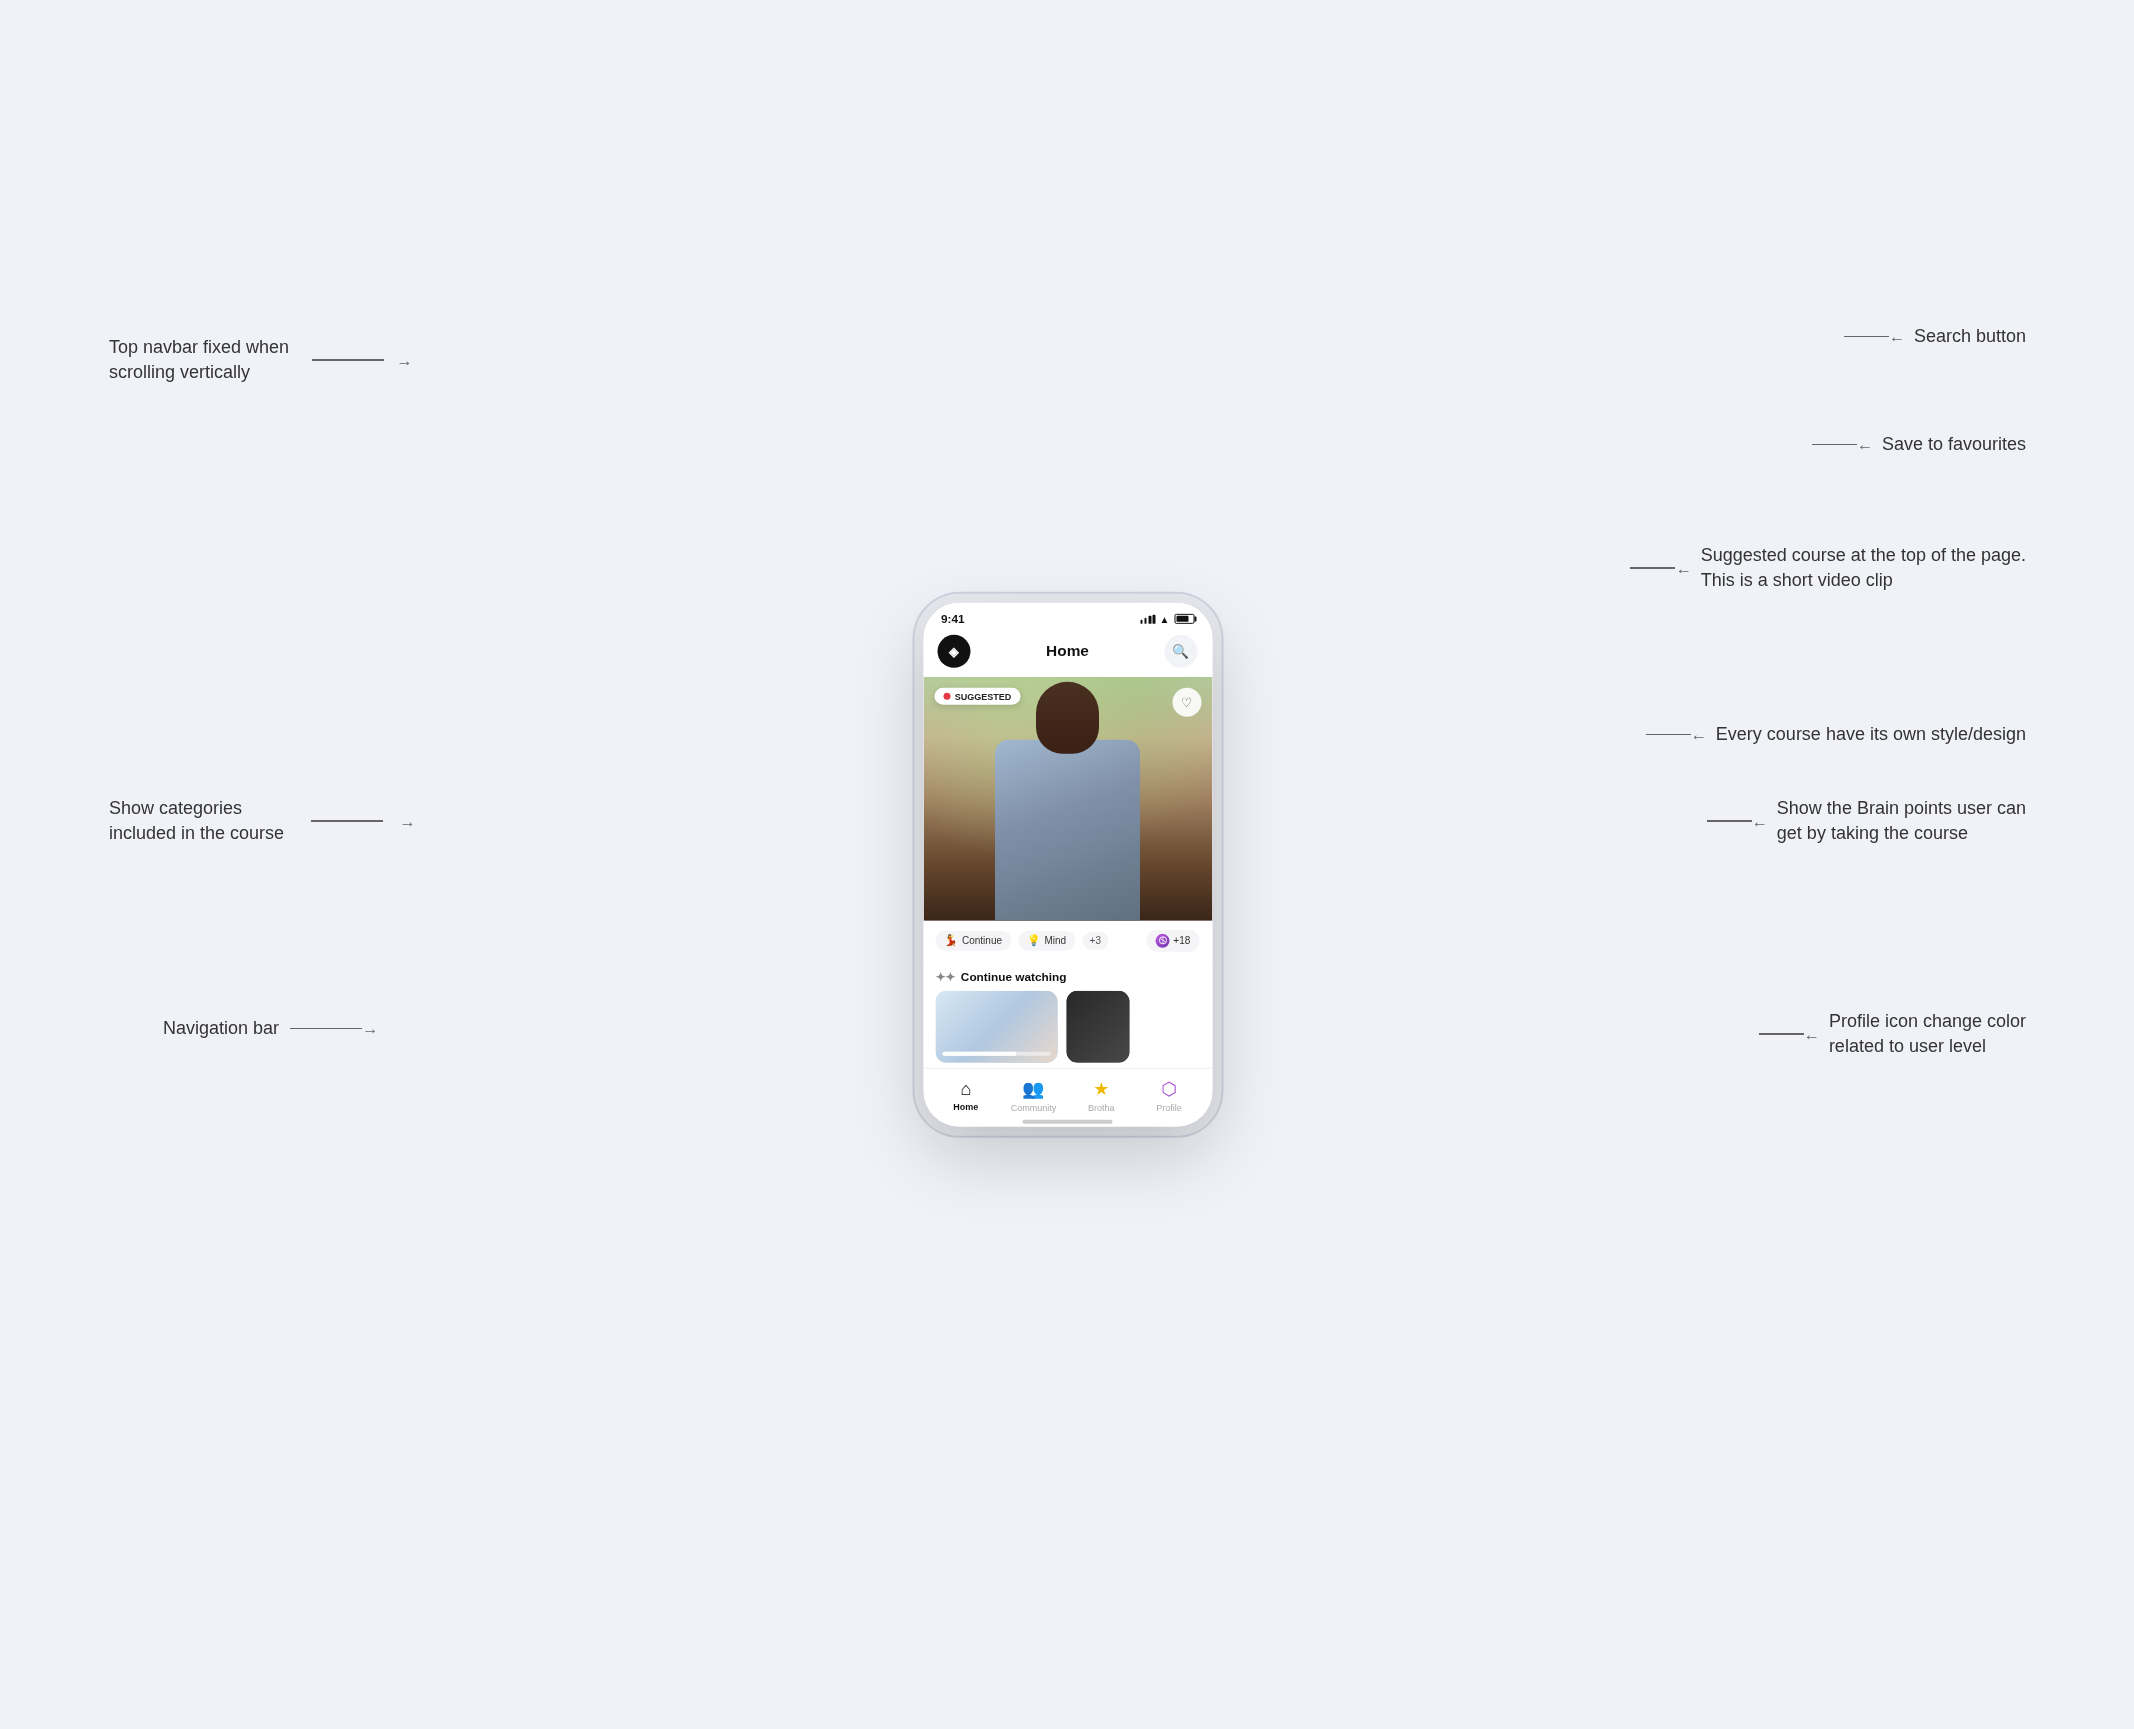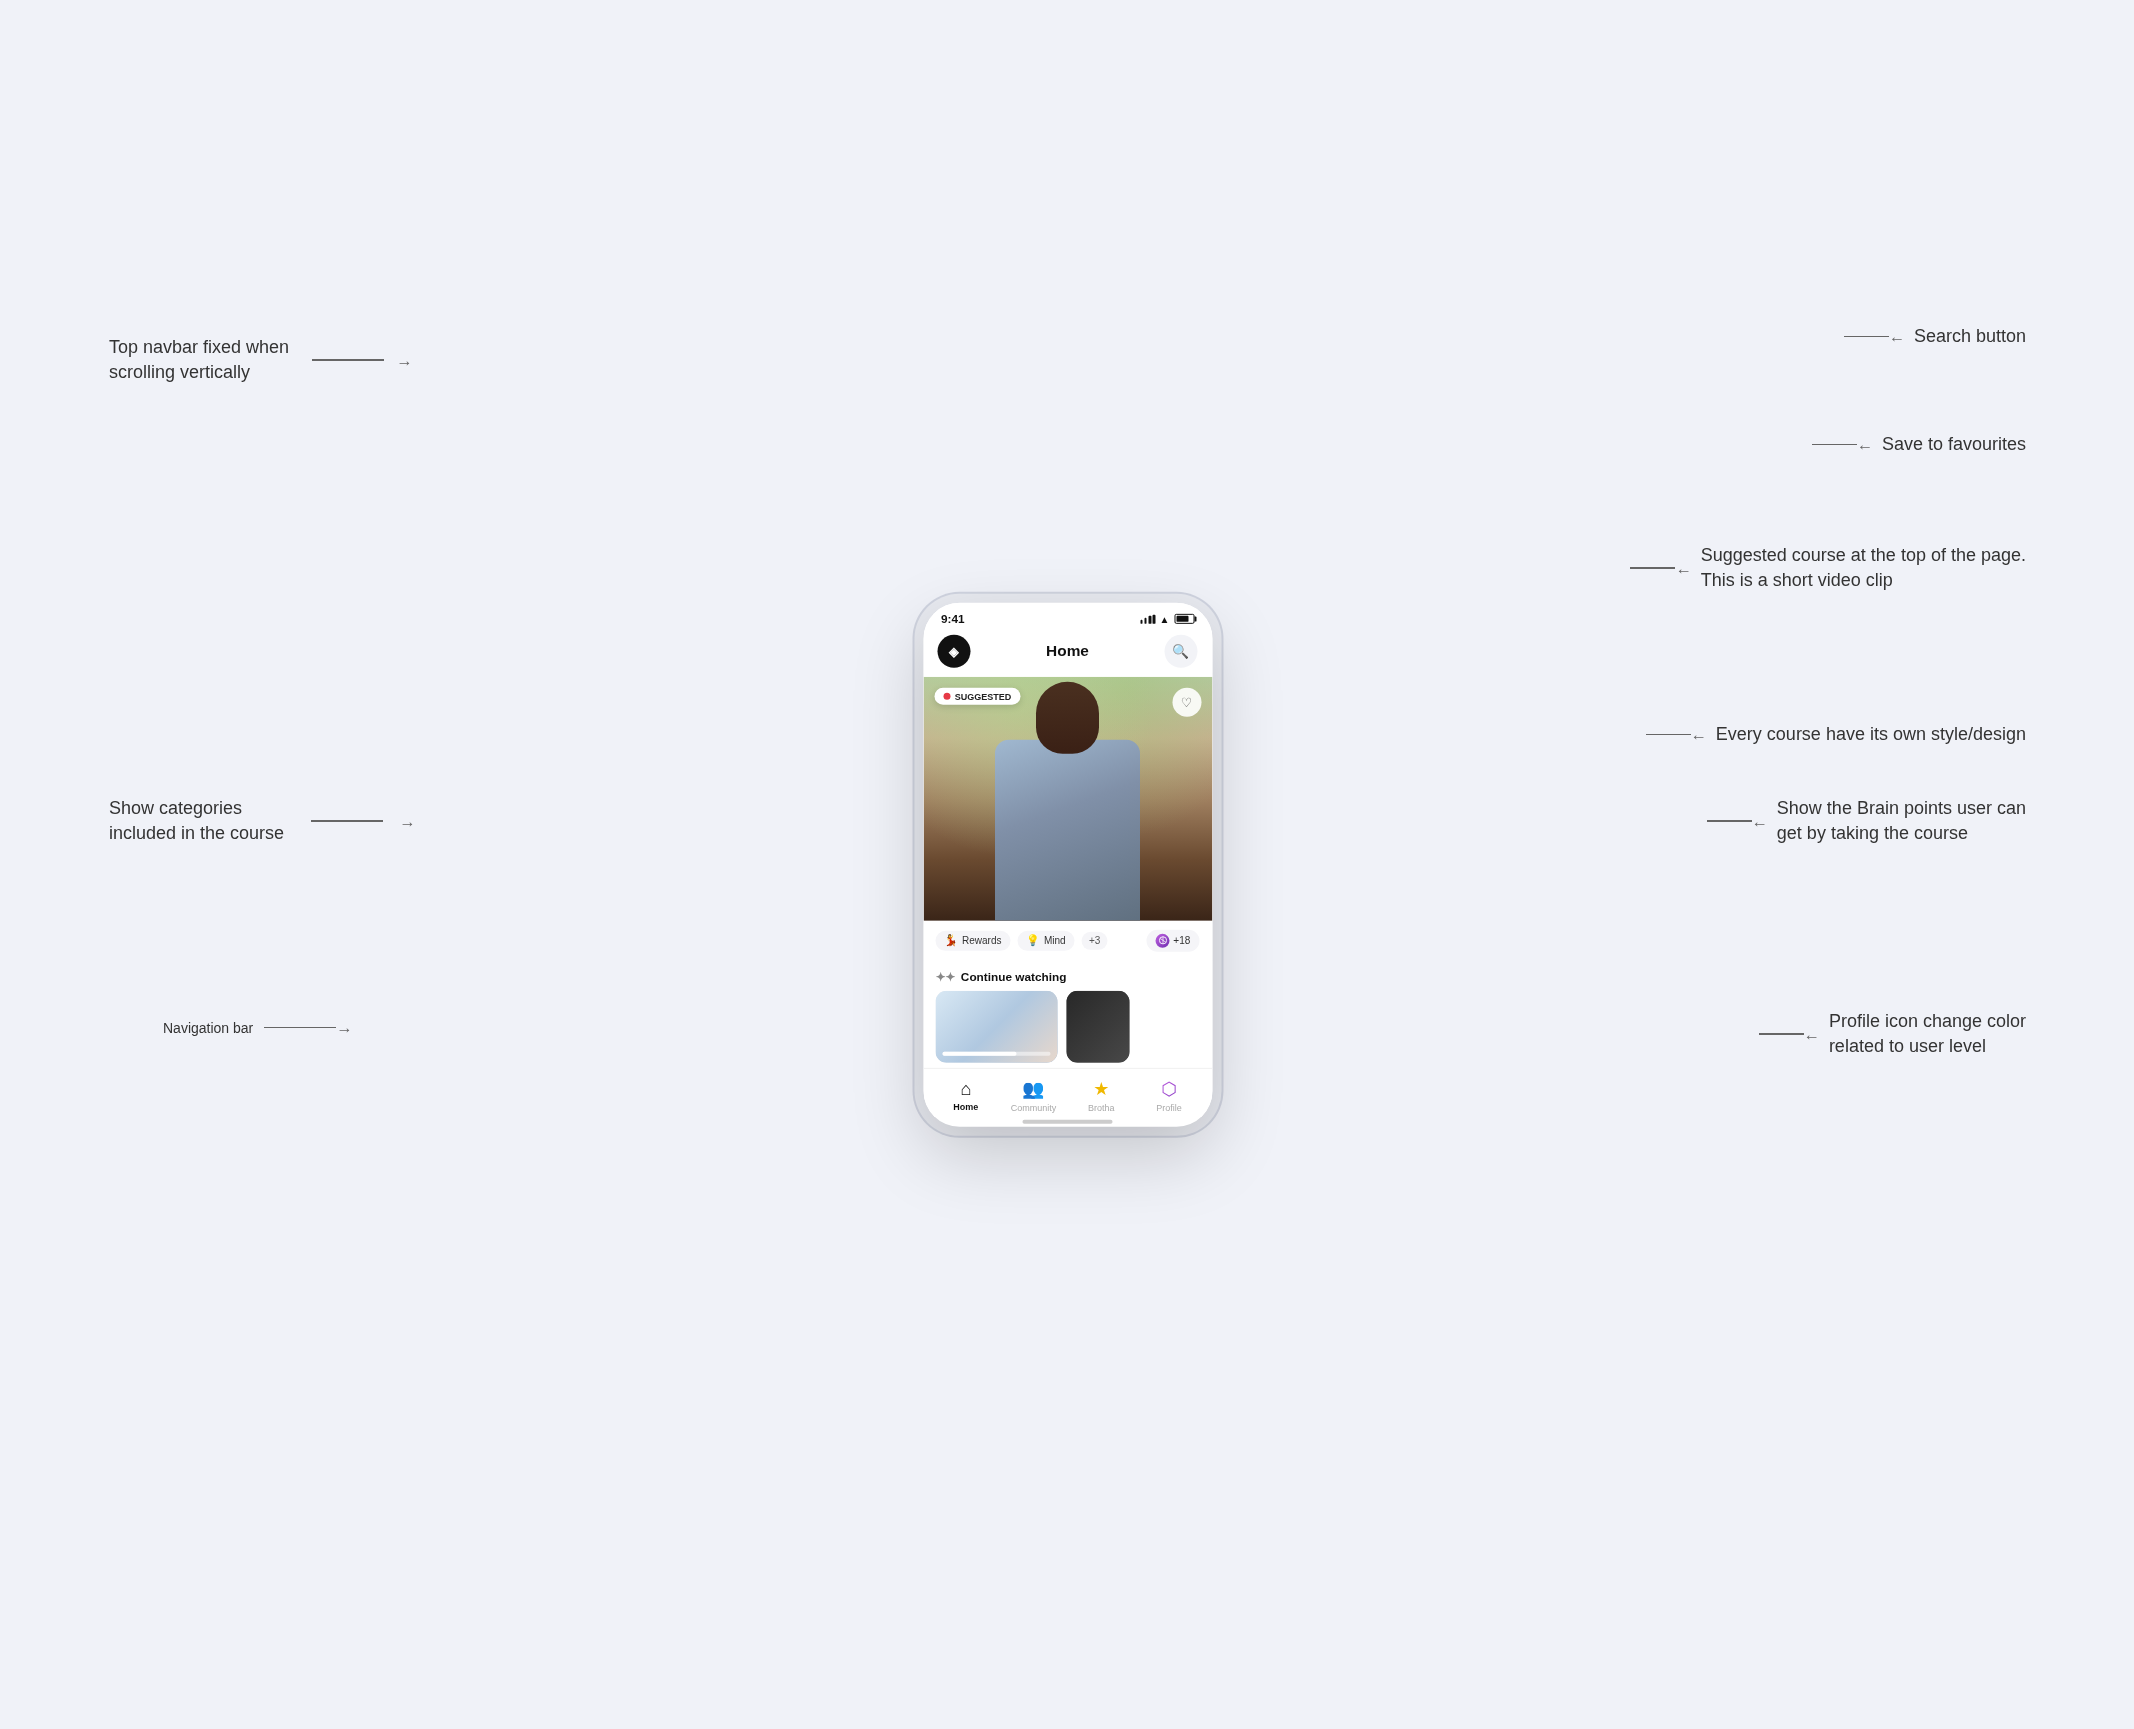--- a/index.html
+++ b/index.html
@@ -445,21 +445,21 @@
 
         <div class="favourite-btn">
           <span class="heart-icon">♡</span>
         </div>
 
       </div>
 
       <div class="categories-row">
         <div class="category-chip">
           <span class="chip-icon">💃</span>
-          <span>Rewards</span>
+          <span>Continue</span>
         </div>
         <div class="category-chip">
           <span class="chip-icon">💡</span>
           <span>Mind</span>
         </div>
         <div class="more-chip">
           <span>+3</span>
         </div>
         <div style="flex:1"></div>
         <div class="brain-chip">
@@ -524,21 +524,21 @@
       <span style="color:#666;font-size:16.3px;">→</span>
     </div>
 
     <div style="position:absolute; left:109px; top:796px; display:flex; align-items:center; gap:16px;">
       <span style="font-size:18px;color:#333;line-height:1.4;">Show categories<br>included in the course</span>
       <div style="width:72px;height:1.4px;background:#666;margin-left:11px;"></div>
       <span style="color:#666;font-size:16.3px;">→</span>
     </div>
 
     <div style="position:absolute; left:163px; top:1018px; display:flex; align-items:center; gap:0;">
-      <span style="font-size:14px;color:#333;">Navigation bar</span>
+      <span style="font-size:18px;color:#333;">Navigation bar</span>
       <div style="width:72px;height:1.4px;background:#666;margin-left:11px;"></div>
       <span style="color:#666;font-size:16.3px;">→</span>
     </div>
 
     <div style="position:absolute; right:109px; top:326px; display:flex; align-items:center; gap:0;">
       <div style="width:45px;height:1.4px;background:#666;"></div>
       <span style="color:#666;font-size:16.3px;">←</span>
       <span style="font-size:18px;color:#333;margin-left:9px;">Search button</span>
     </div>
 

